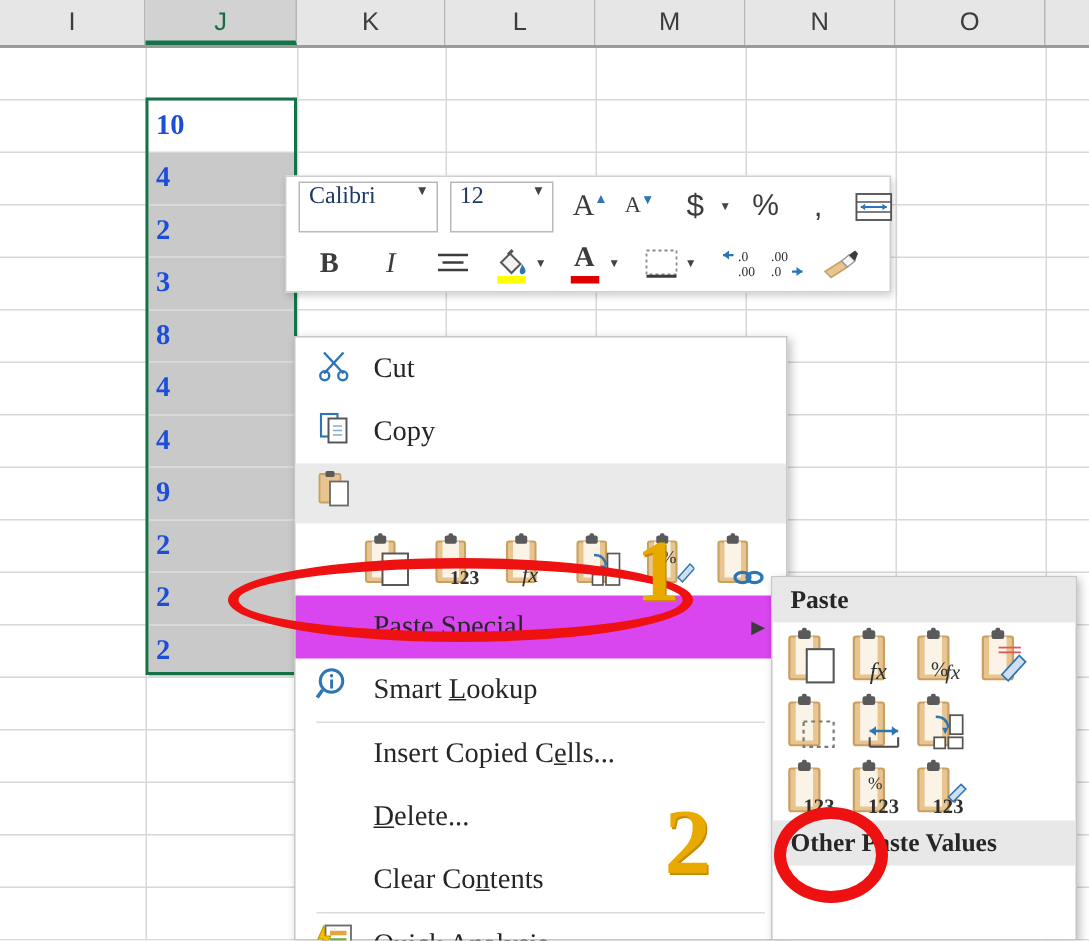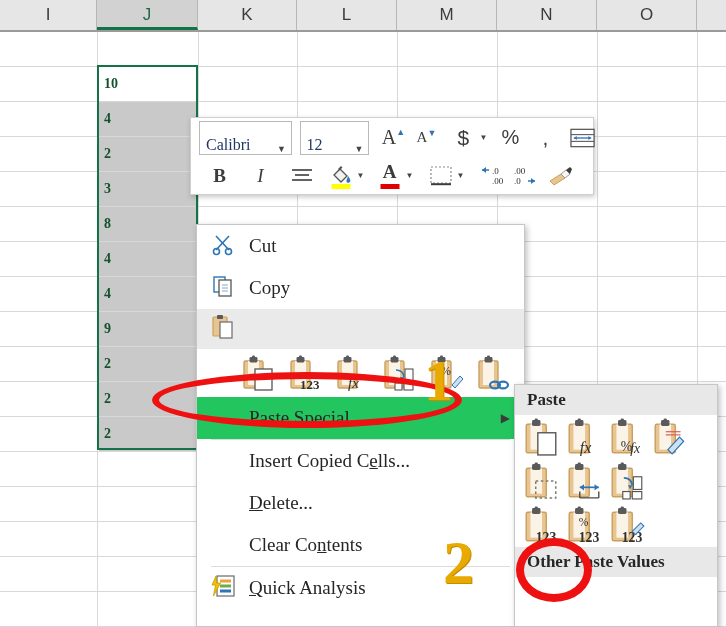--- a/index.html
+++ b/index.html
@@ -18,32 +18,32 @@
     border-right:1px solid #b6b6b6;box-sizing:border-box;}
   .colhdr.sel{background:#d2d2d2;color:#1d6b44;border-bottom:3px solid #137347;}
   .gridrow{position:absolute;left:0;width:726px;height:35px;
     border-bottom:1px solid #d8d8d8;box-sizing:border-box;}
   .vline{position:absolute;top:32px;width:1px;height:595px;background:#d8d8d8;}
 
   
   #selection{position:absolute;left:97px;top:65px;width:101px;height:385px;
     border:2px solid #137347;box-sizing:border-box;z-index:3;pointer-events:none;}
   .cellv{position:absolute;left:99px;width:97px;height:34px;line-height:34px;
-    font-size:14px;color:#14532d;padding-left:5px;box-sizing:border-box;z-index:2;
+    font-size:19px;color:#1d4ed8;padding-left:5px;box-sizing:border-box;z-index:2;
     font-family:"Liberation Serif", serif;font-weight:600;}
   .cellv.shaded{background:#c9c9c9;}
 
   
   #minitoolbar{position:absolute;left:190px;top:117px;width:404px;height:78px;
     background:#ffffff;border:1px solid #cfcfcf;box-shadow:1px 2px 5px rgba(0,0,0,.22);
     z-index:10;box-sizing:border-box;}
   .mtrow{position:absolute;left:0;width:404px;height:39px;display:flex;align-items:center;}
   .mtrow.r1{top:0;}
   .mtrow.r2{top:38px;}
-  .combo{height:34px;border:1px solid #b9b9b9;background:#fff;display:flex;align-items:flex-end;
+  .combo{height:34px;border:1px solid #b9b9b9;background:#fff;display:flex;align-items:flex-start;
     margin-left:8px;box-sizing:border-box;}
   .combo .txt{font-size:16px;color:#1f3864;padding:0 6px;white-space:nowrap;
     font-family:"Liberation Serif",serif;}
   .combo .arw{width:18px;text-align:center;font-size:9px;color:#444;}
   .mtbtn{display:flex;align-items:center;justify-content:center;height:30px;min-width:25px;
     font-size:17px;color:#3c3c3c;position:relative;}
   .tiny-arw{font-size:8px;color:#444;margin-left:1px;}
   .grow-a{font-family:"Liberation Serif",serif;font-size:20px;color:#3c3c3c;}
   .shrink-a{font-family:"Liberation Serif",serif;font-size:15px;color:#3c3c3c;}
   .caret-up{color:#2e75b6;font-size:9px;position:relative;top:-6px;left:0px;}
@@ -56,21 +56,21 @@
   
   #ctxmenu{position:absolute;left:196px;top:224px;width:329px;height:403px;
     background:#ffffff;border:1px solid #c6c6c6;box-shadow:2px 2px 6px rgba(0,0,0,.25);
     z-index:12;box-sizing:border-box;}
   .mi{position:relative;height:42px;display:flex;align-items:center;box-sizing:border-box;}
   .mi .ico{width:52px;text-align:center;font-size:19px;color:#2e75b6;flex:0 0 52px;}
   .mi .lbl{font-size:19px;color:#262626;font-family:"Liberation Serif",serif;}
   .mi .lbl u{text-decoration:underline;}
   .mi.header{background:#eaeaea;height:40px;}
   .mi.header .lbl{font-weight:bold;color:#262626;}
-  .mi.sel{background:#22c55e;}
+  .mi.sel{background:#d946ef;}
   .mi .arrow{position:absolute;right:14px;font-size:12px;color:#3c3c3c;}
   .mdiv{height:1px;background:#dcdcdc;margin:0 14px;}
   #pasteicons{display:flex;align-items:center;height:48px;padding-left:44px;gap:13px;}
 
   
   #submenu{position:absolute;left:514px;top:384px;width:204px;height:243px;
     background:#ffffff;border:1px solid #c6c6c6;box-shadow:2px 2px 6px rgba(0,0,0,.25);
     z-index:13;box-sizing:border-box;}
   .subhdr{height:30px;background:#e8e8e8;display:flex;align-items:center;padding-left:12px;
     font-size:17px;font-weight:bold;color:#262626;font-family:"Liberation Serif",serif;}
@@ -324,20 +324,31 @@
           </g>
         </svg></span>
     </div>
 
   <div class="mi sel">
     <span class="ico"></span>
     <span class="lbl">Paste <u>S</u>pecial...</span>
     <span class="arrow">▶</span>
   </div>
 
+  <div class="mi">
+    <span class="ico">
+      <svg width="26" height="26" viewBox="0 0 26 26">
+        <circle cx="11" cy="10" r="7.5" fill="#fff" stroke="#2e75b6" stroke-width="2"></circle>
+        <line x1="5" y1="16" x2="1.5" y2="21" stroke="#2e75b6" stroke-width="2.4"></line>
+        <circle cx="11" cy="6.5" r="1.1" fill="#2e75b6"></circle>
+        <rect x="10.1" y="9" width="1.9" height="6" fill="#2e75b6"></rect>
+      </svg>
+    </span>
+    <span class="lbl">Smart <u>L</u>ookup</span>
+  </div>
   <div class="mdiv"></div>
 
   <div class="mi">
     <span class="ico"></span>
     <span class="lbl">Insert Copied C<u>e</u>lls...</span>
   </div>
 
   <div class="mi">
     <span class="ico"></span>
     <span class="lbl"><u>D</u>elete...</span>

